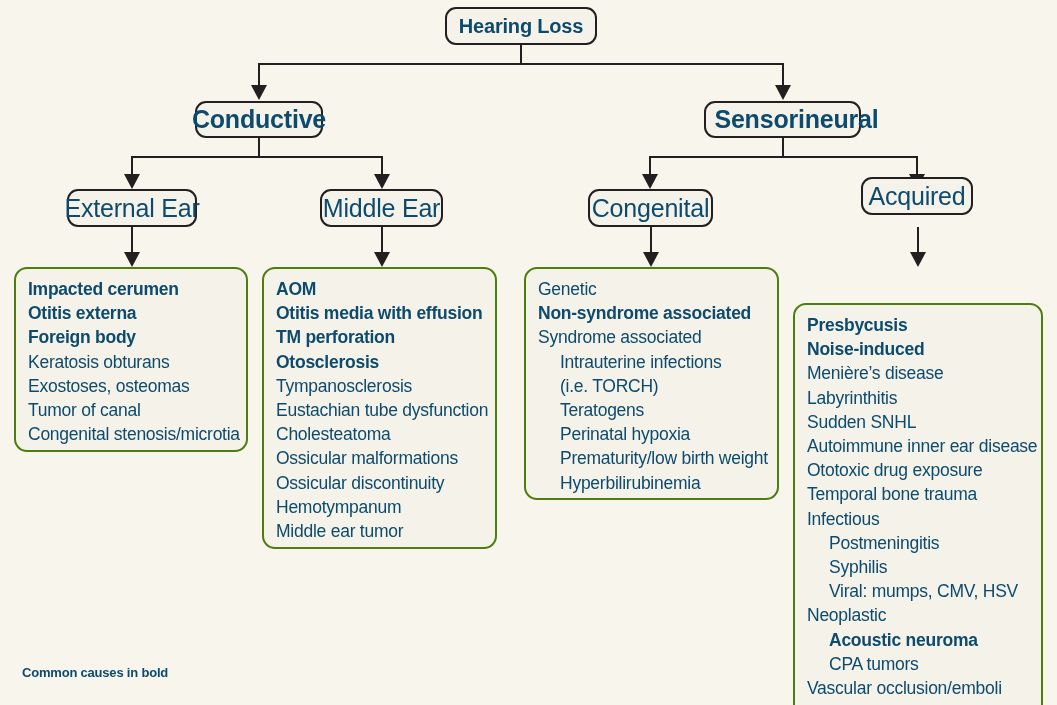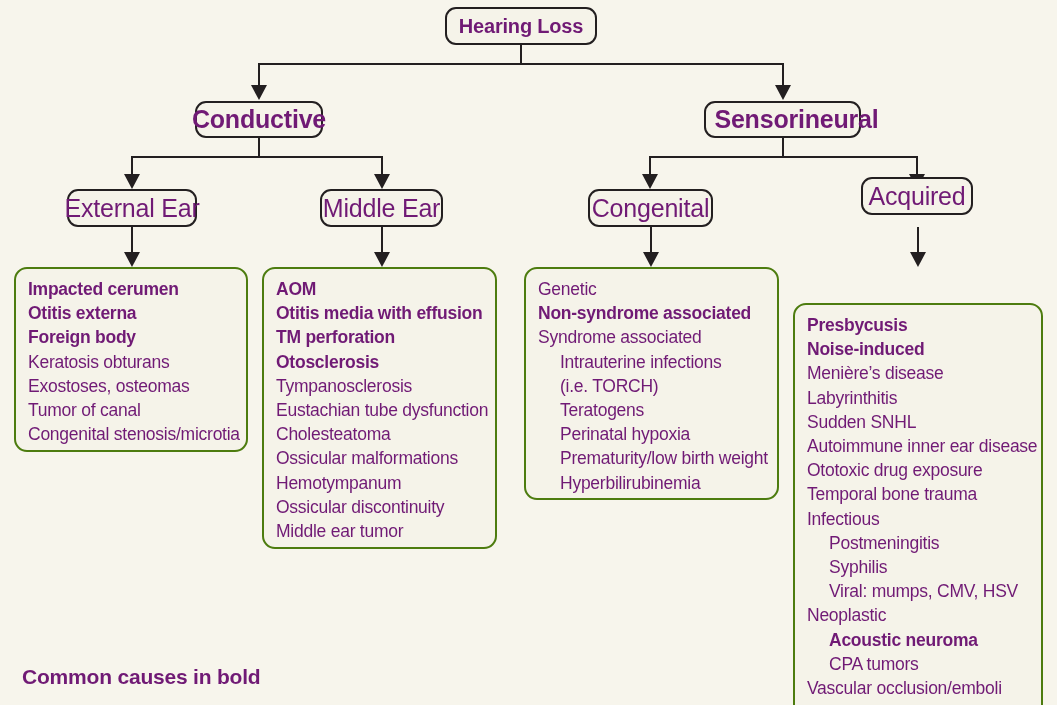--- a/index.html
+++ b/index.html
@@ -6,21 +6,21 @@
     margin: 0;
     padding: 0;
     background: #f7f5ec;
   }
   .canvas {
     position: relative;
     width: 1057px;
     height: 705px;
     background: #f7f5ec;
     font-family: "Liberation Sans", "DejaVu Sans", sans-serif;
-    color: #701a75;
+    color: #0c4a6e;
     overflow: hidden;
   }
   .connectors {
     position: absolute;
     left: 0;
     top: 0;
     pointer-events: none;
   }
   .node {
     position: absolute;
@@ -52,21 +52,21 @@
   .listbox .li {
     line-height: 24.2px;
     white-space: nowrap;
   }
   .listbox .li.b { font-weight: bold; }
   .listbox .li.ind { padding-left: 22px; }
   .footnote {
     position: absolute;
     left: 22px;
     top: 665px;
-    font-size: 21px;
+    font-size: 13px;
     font-weight: bold;
     letter-spacing: -0.2px;
   }
 </style>
 </head>
 <body>
 
 <div class="canvas">
 
   <svg class="connectors" width="1057" height="705" viewBox="0 0 1057 705">
@@ -130,22 +130,22 @@
 
   <div class="listbox" style="left:262px; top:267px; width:235px; height:282px;">
       <div class="li b">AOM</div>
       <div class="li b">Otitis media with effusion</div>
       <div class="li b">TM perforation</div>
       <div class="li b">Otosclerosis</div>
       <div class="li">Tympanosclerosis</div>
       <div class="li">Eustachian tube dysfunction</div>
       <div class="li">Cholesteatoma</div>
       <div class="li">Ossicular malformations</div>
+      <div class="li">Ossicular discontinuity</div>
       <div class="li">Hemotympanum</div>
-      <div class="li">Ossicular discontinuity</div>
       <div class="li">Middle ear tumor</div>
     </div>
 
   <div class="listbox" style="left:524px; top:267px; width:255px; height:233px;">
       <div class="li">Genetic</div>
       <div class="li b">Non-syndrome associated</div>
       <div class="li">Syndrome associated</div>
       <div class="li ind">Intrauterine infections</div>
       <div class="li ind">(i.e. TORCH)</div>
       <div class="li ind">Teratogens</div>

